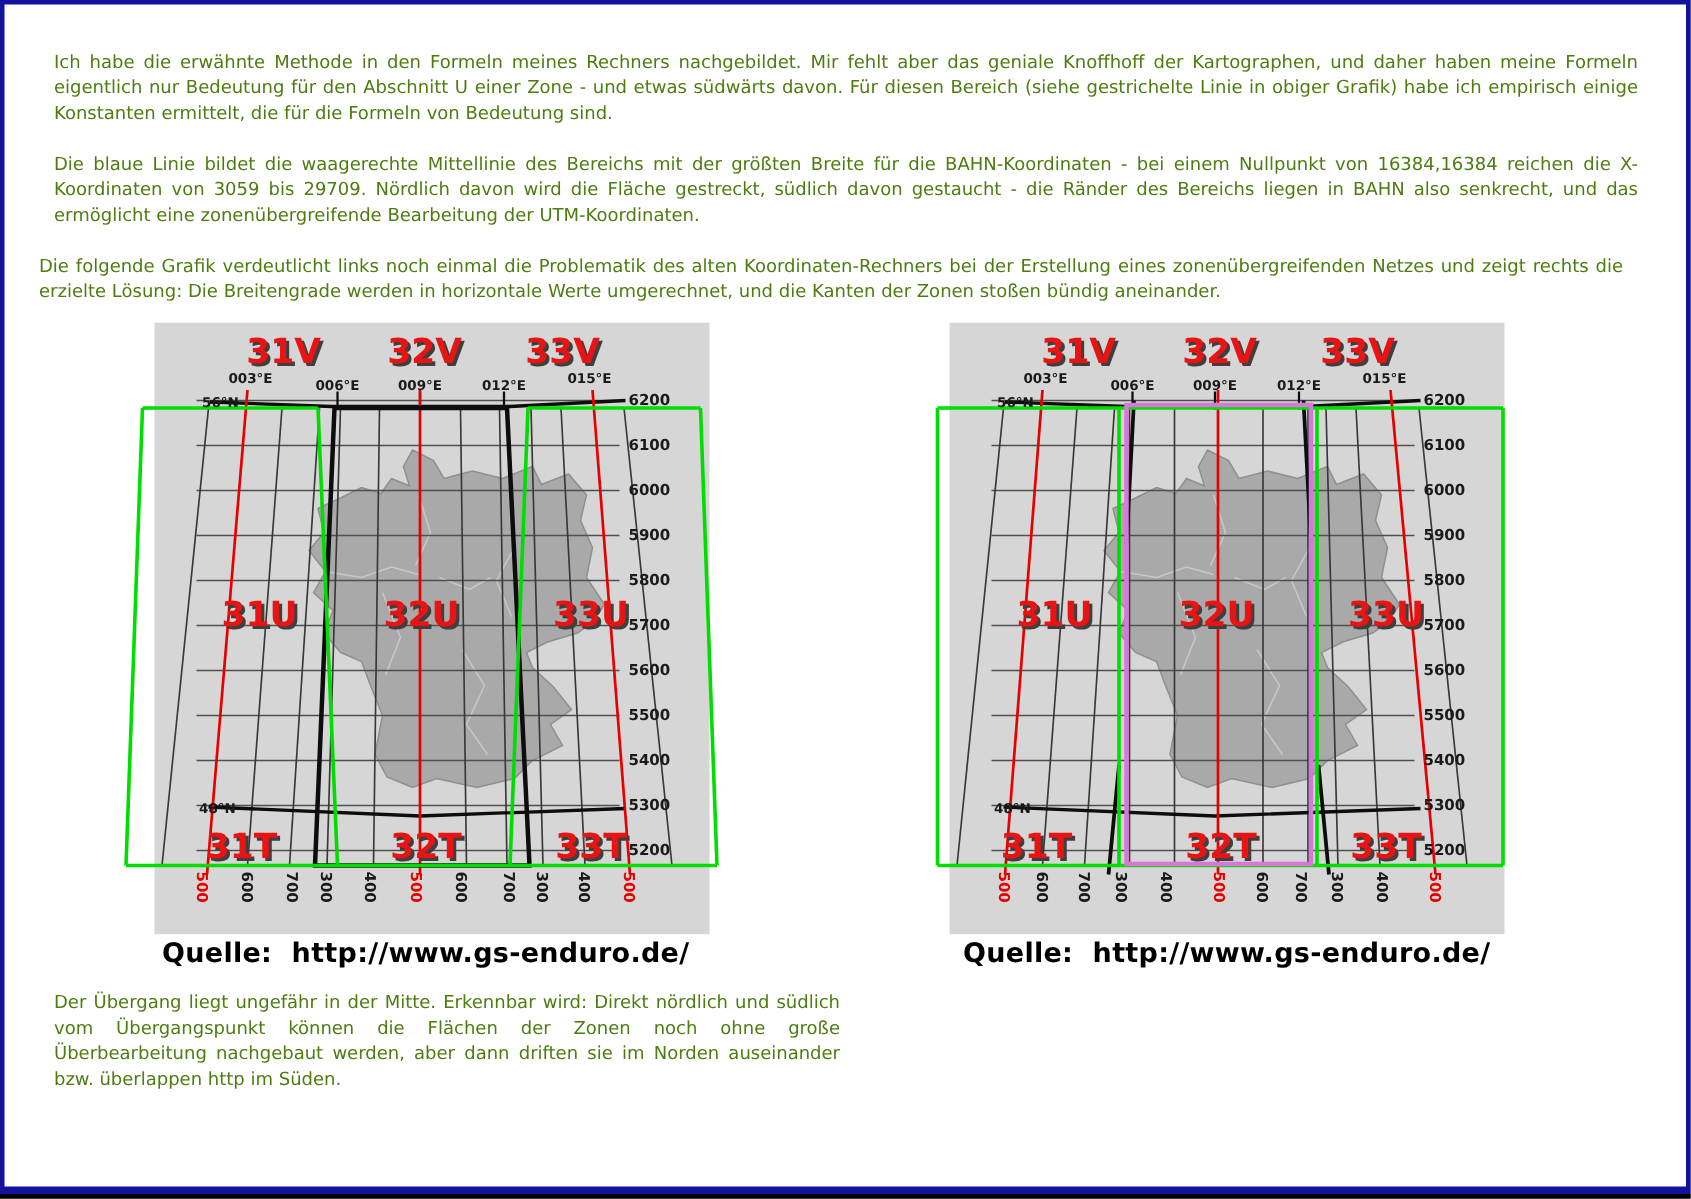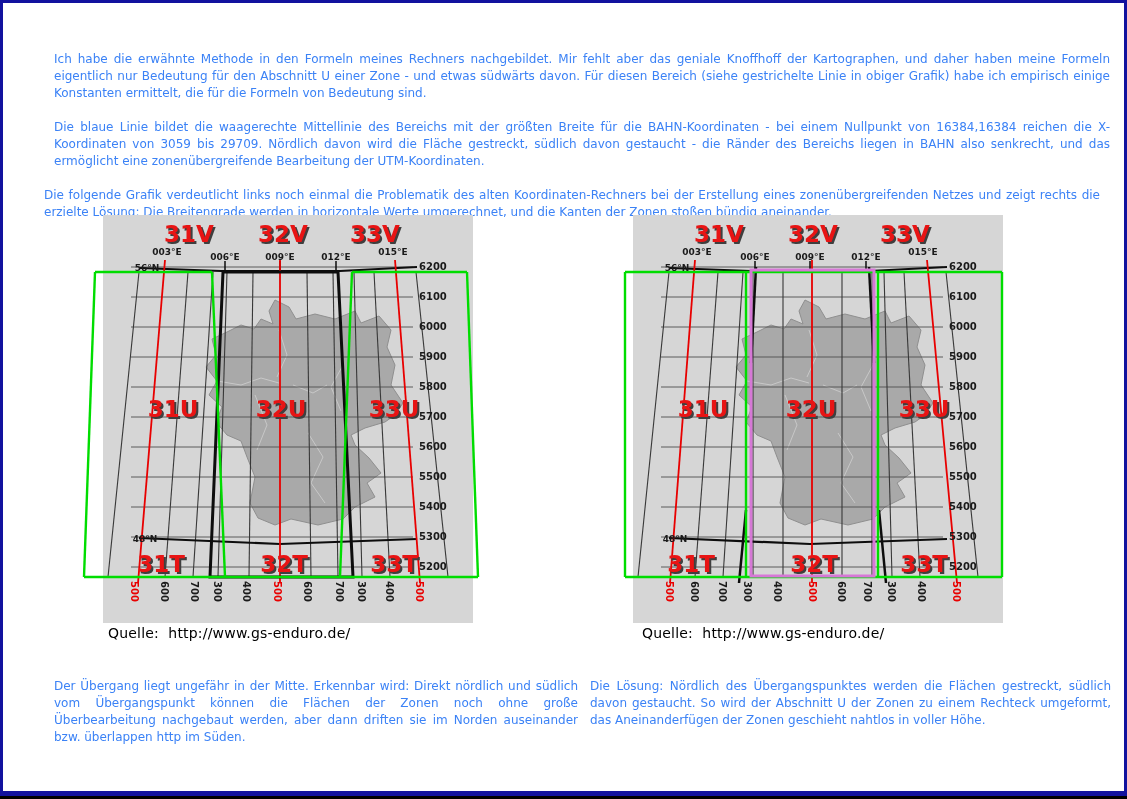--- a/index.html
+++ b/index.html
@@ -1,30 +1,30 @@
 <!DOCTYPE html>
 <html><head>
 <meta charset="utf-8">
 <style>
   html,body{margin:0;padding:0;background:#000;}
   body{width:1127px;height:799px;position:relative;overflow:hidden;
        font-family:"DejaVu Sans",sans-serif;}
   .page{position:absolute;left:0;top:0;width:1121px;height:788px;background:#fff;
         border:3px solid #12129e;border-bottom-width:5px;}
-  .body-text{position:absolute;margin:18px;text-align:justify;font-size:12px;line-height:17px;
-             color:#3b82f6;letter-spacing:0px;}
+  .body-text{position:absolute;margin:0;text-align:justify;font-size:12px;line-height:17px;
+             color:#4d7c0f;letter-spacing:0px;}
   #p1{left:33px;top:30px;width:1056px;}
   #p2{left:33px;top:98px;width:1056px;}
   #p3{left:23px;top:166px;width:1056px;}
   #pbl{left:33px;top:657px;width:524px;}
   #pbr{left:569px;top:657px;width:521px;}
   .map-fig{position:absolute;top:212px;width:412px;height:408px;}
   #fig-left{left:78px;}
   #fig-right{left:608px;}
-  .caption{position:absolute;top:622px;font-weight:normal;font-size:14px;color:#000;
+  .caption{position:absolute;top:622px;font-weight:bold;font-size:18px;color:#000;
            white-space:pre;letter-spacing:0.2px;text-align:right;}
   #cap-left{left:105px;}
   #cap-right{left:639px;}
   svg text{font-family:"DejaVu Sans",sans-serif;}
 </style>
 </head>
 <body>
 
 <div class="page">
   <p class="body-text" id="p1">Ich habe die erwähnte Methode in den Formeln meines Rechners nachgebildet. Mir fehlt aber das geniale Knoffhoff der Kartographen, und daher haben meine Formeln eigentlich nur Bedeutung für den Abschnitt U einer Zone - und etwas südwärts davon. Für diesen Bereich (siehe gestrichelte Linie in obiger Grafik) habe ich empirisch einige Konstanten ermittelt, die für die Formeln von Bedeutung sind.</p>
@@ -244,14 +244,13 @@
           <text font-size="10" fill="#1a1a1a" text-anchor="start" font-weight="bold" transform="translate(277 366) rotate(90)">300</text>
           <text font-size="10" fill="#1a1a1a" text-anchor="start" font-weight="bold" transform="translate(307 366) rotate(90)">400</text>
           <text font-size="10" fill="#e80000" text-anchor="start" font-weight="bold" transform="translate(342 366) rotate(90)">500</text>
         </g>
       </svg></div>
 
   <div class="caption" id="cap-left">Quelle:  http://www.gs-enduro.de/</div>
   <div class="caption" id="cap-right">Quelle:  http://www.gs-enduro.de/</div>
 
   <p class="body-text" id="pbl">Der Übergang liegt ungefähr in der Mitte. Erkennbar wird: Direkt nördlich und südlich vom Übergangspunkt können die Flächen der Zonen noch ohne große Überbearbeitung nachgebaut werden, aber dann driften sie im Norden auseinander bzw. überlappen http im Süden.</p>
-  <p class="body-text" id="pbr">Die Lösung: Nördlich des Übergangspunktes werden die Flächen gestreckt, südlich davon gestaucht. So wird der Abschnitt U der Zonen zu einem Rechteck umgeformt, das Aneinanderfügen der Zonen geschieht nahtlos in voller Höhe.</p>
 </div>
 
 </body></html>

